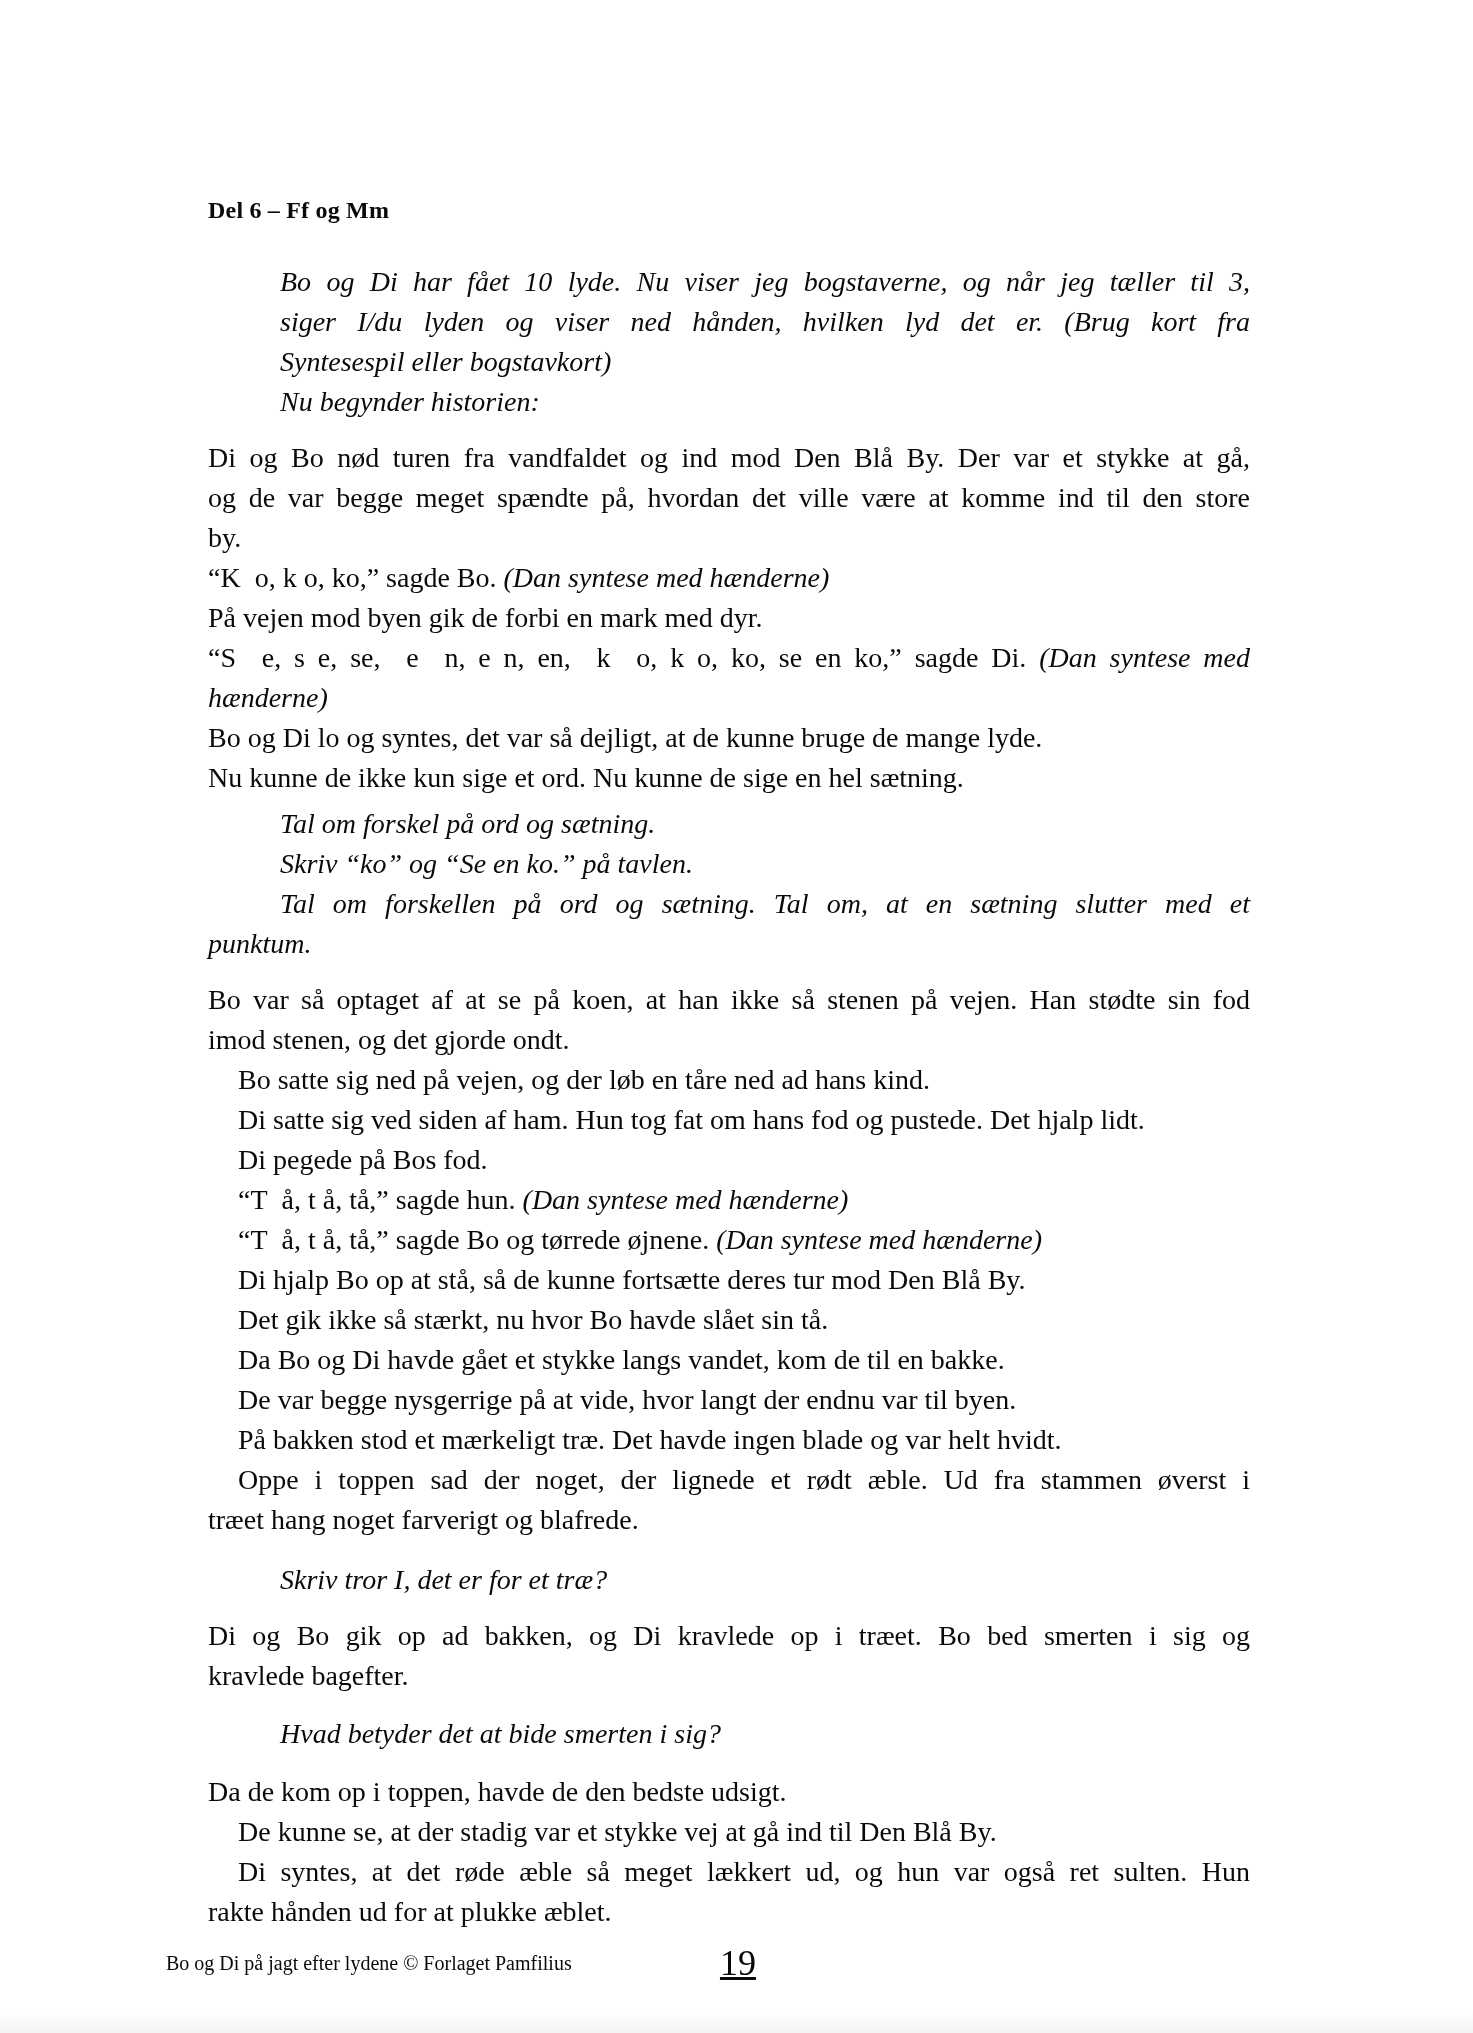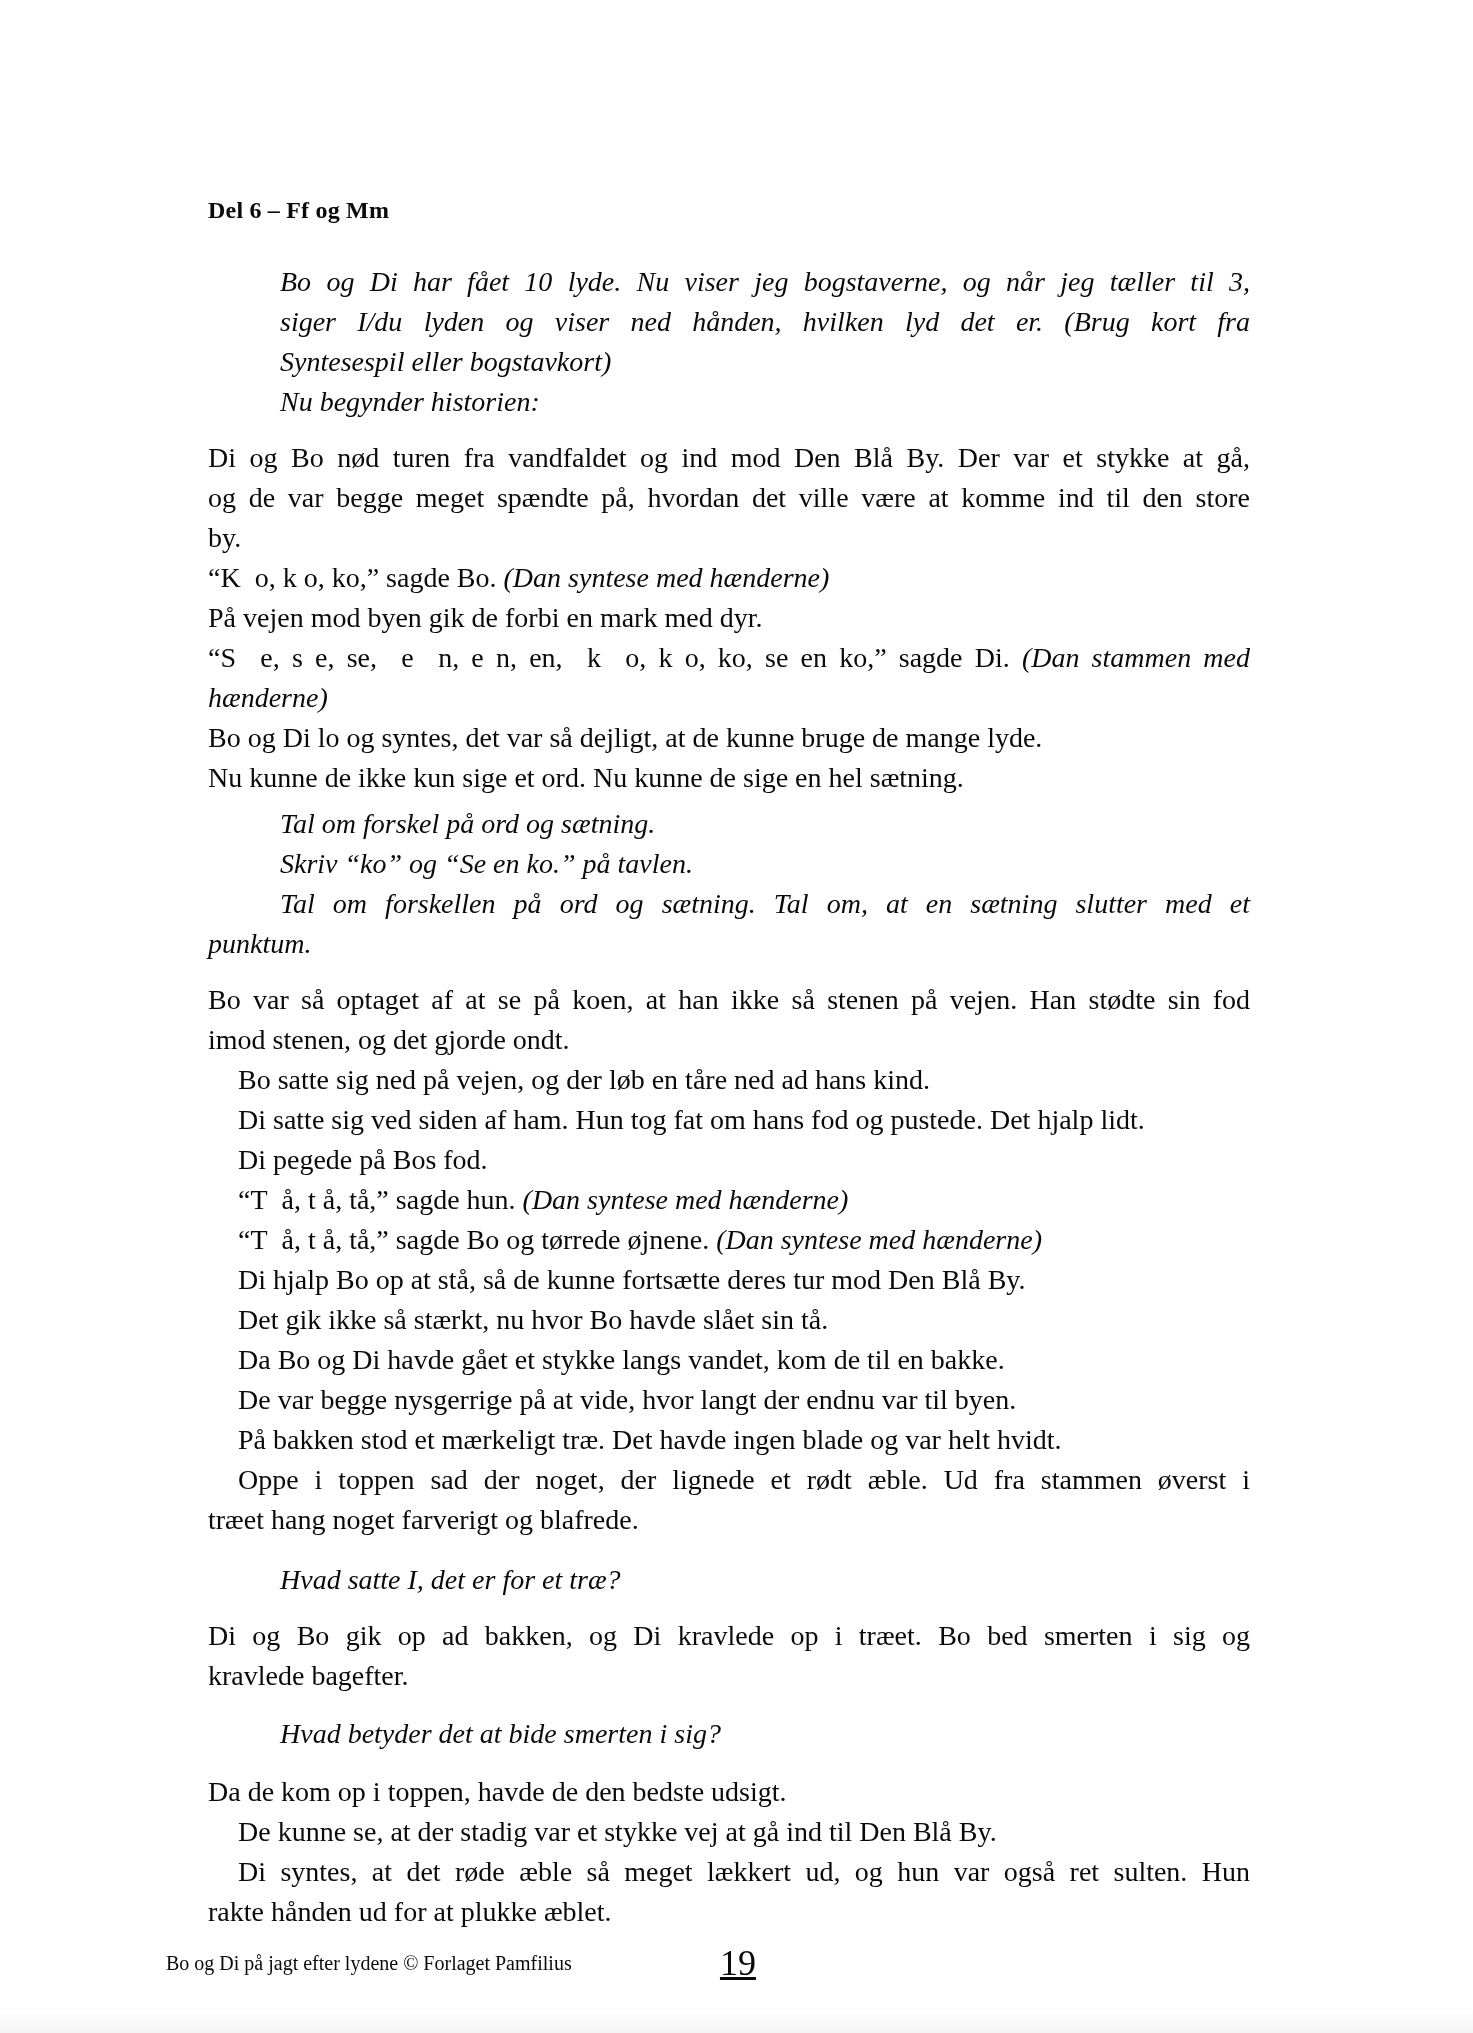--- a/index.html
+++ b/index.html
@@ -85,21 +85,21 @@
         <div class="line justify" style="padding-left: 72px;"><em>siger I/du lyden og viser ned hånden, hvilken lyd det er. (Brug kort fra</em></div>
         <div class="line" style="padding-left: 72px;"><em>Syntesespil eller bogstavkort)</em></div>
         <div class="line" style="padding-left: 72px;"><em>Nu begynder historien:</em></div>
       </div>
       <div class="block block-1">
         <div class="line justify"><span>Di og Bo nød turen fra vandfaldet og ind mod Den Blå By. Der var et stykke at gå,</span></div>
         <div class="line justify"><span>og de var begge meget spændte på, hvordan det ville være at komme ind til den store</span></div>
         <div class="line"><span>by.</span></div>
         <div class="line"><span>“K&nbsp; o, k o, ko,” sagde Bo. </span><em>(Dan syntese med hænderne)</em></div>
         <div class="line"><span>På vejen mod byen gik de forbi en mark med dyr.</span></div>
-        <div class="line justify"><span>“S&nbsp; e, s e, se, &nbsp;e&nbsp; n, e n, en, &nbsp;k&nbsp; o, k o, ko, se en ko,” sagde Di. </span><em>(Dan stammen med</em></div>
+        <div class="line justify"><span>“S&nbsp; e, s e, se, &nbsp;e&nbsp; n, e n, en, &nbsp;k&nbsp; o, k o, ko, se en ko,” sagde Di. </span><em>(Dan syntese med</em></div>
         <div class="line"><em>hænderne)</em></div>
         <div class="line"><span>Bo og Di lo og syntes, det var så dejligt, at de kunne bruge de mange lyde.</span></div>
         <div class="line"><span>Nu kunne de ikke kun sige et ord. Nu kunne de sige en hel sætning.</span></div>
       </div>
       <div class="block block-2">
         <div class="line" style="padding-left: 72px;"><em>Tal om forskel på ord og sætning.</em></div>
         <div class="line" style="padding-left: 72px;"><em>Skriv “ko” og “Se en ko.” på tavlen.</em></div>
         <div class="line justify" style="padding-left: 72px;"><em>Tal om forskellen på ord og sætning. Tal om, at en sætning slutter med et</em></div>
         <div class="line"><em>punktum.</em></div>
       </div>
@@ -113,21 +113,21 @@
         <div class="line" style="padding-left: 30px;"><span>“T&nbsp; å, t å, tå,” sagde Bo og tørrede øjnene. </span><em>(Dan syntese med hænderne)</em></div>
         <div class="line" style="padding-left: 30px;"><span>Di hjalp Bo op at stå, så de kunne fortsætte deres tur mod Den Blå By.</span></div>
         <div class="line" style="padding-left: 30px;"><span>Det gik ikke så stærkt, nu hvor Bo havde slået sin tå.</span></div>
         <div class="line" style="padding-left: 30px;"><span>Da Bo og Di havde gået et stykke langs vandet, kom de til en bakke.</span></div>
         <div class="line" style="padding-left: 30px;"><span>De var begge nysgerrige på at vide, hvor langt der endnu var til byen.</span></div>
         <div class="line" style="padding-left: 30px;"><span>På bakken stod et mærkeligt træ. Det havde ingen blade og var helt hvidt.</span></div>
         <div class="line justify" style="padding-left: 30px;"><span>Oppe i toppen sad der noget, der lignede et rødt æble. Ud fra stammen øverst i</span></div>
         <div class="line"><span>træet hang noget farverigt og blafrede.</span></div>
       </div>
       <div class="block block-4">
-        <div class="line" style="padding-left: 72px;"><em>Hvad satte I, det er for et træ?</em></div>
+        <div class="line" style="padding-left: 72px;"><em>Skriv tror I, det er for et træ?</em></div>
       </div>
       <div class="block block-5">
         <div class="line justify"><span>Di og Bo gik op ad bakken, og Di kravlede op i træet. Bo bed smerten i sig og</span></div>
         <div class="line"><span>kravlede bagefter.</span></div>
       </div>
       <div class="block block-6">
         <div class="line" style="padding-left: 72px;"><em>Hvad betyder det at bide smerten i sig?</em></div>
       </div>
       <div class="block block-7">
         <div class="line"><span>Da de kom op i toppen, havde de den bedste udsigt.</span></div>

